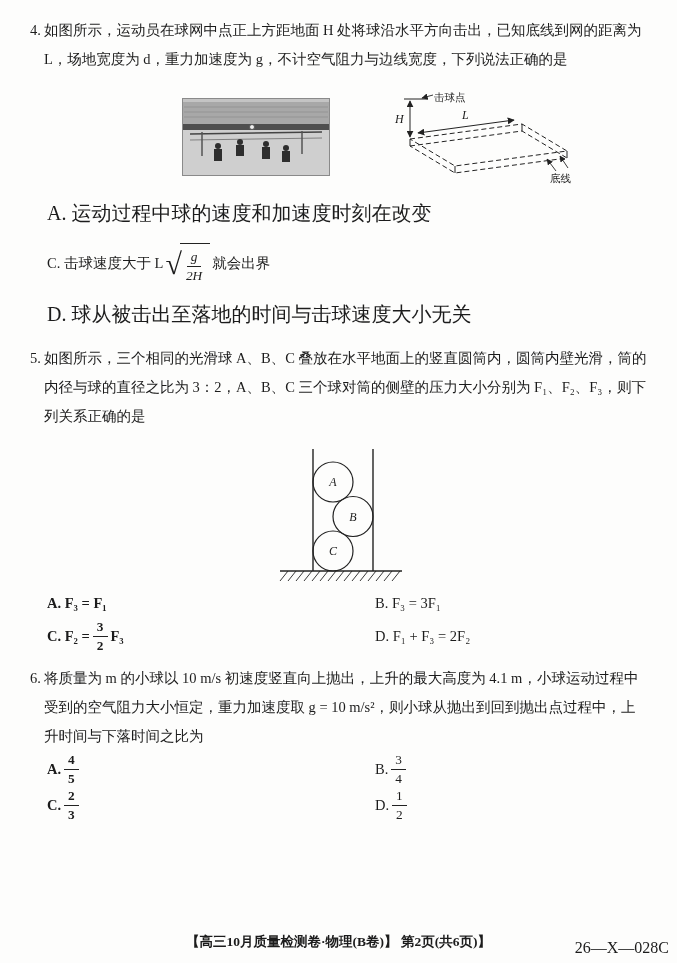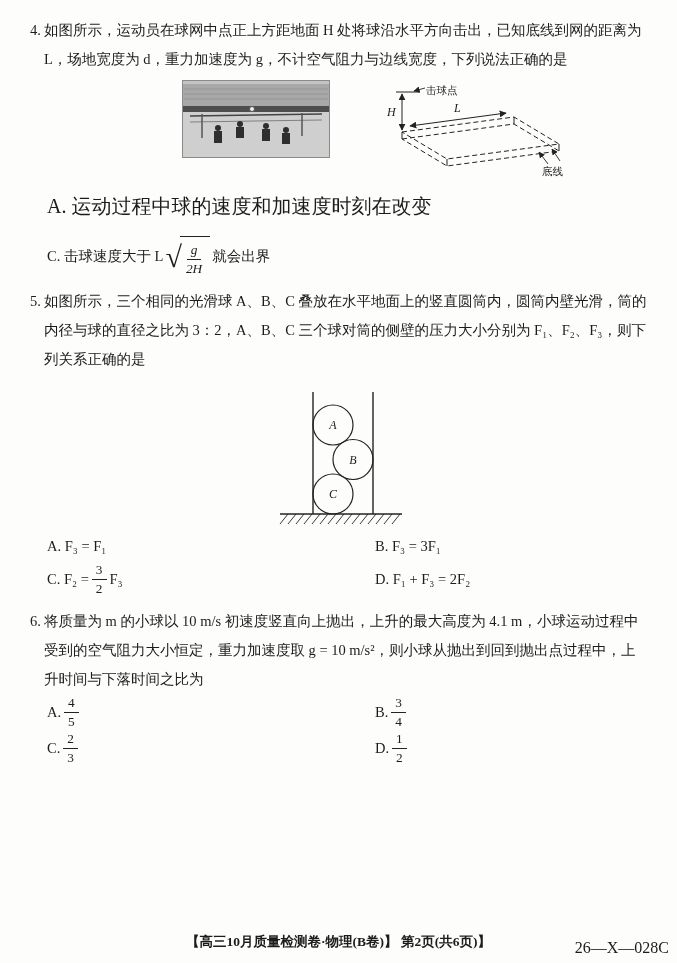--- a/index.html
+++ b/index.html
@@ -35,40 +35,40 @@
     min-height: 40px;
   }
   .opt-row {
     display: flex;
     align-items: center;
     padding-left: 17px;
     font-size: 14.5px;
     line-height: 2.0;
   }
   .opt-cell { display: flex; align-items: center; }
-  .opt-cell.left { width: 328px; flex: 0 0 auto; }
+  .opt-cell.left { width: 328px; flex: 0 0 auto; font-weight: bold; }
   .frac {
     display: inline-flex;
     flex-direction: column;
     align-items: center;
     line-height: 1.2;
     font-size: 0.92em;
     margin: 0 3px;
   }
   .frac .fnum { border-bottom: 1px solid #222; padding: 0 4px 1px; }
   .frac .fden { padding-top: 1px; }
   .frac.ital { font-style: italic; }
   .sqrt { display: inline-flex; align-items: center; margin: 0 2px; }
   .sqrt-sign { font-size: 30px; line-height: 1; margin-right: -2px; font-weight: 400; }
   .sqrt-body { border-top: 1.5px solid #222; padding: 2px 5px 0 3px; }
   .figure-row {
     display: flex;
-    align-items: flex-start;
-    gap: 26px;
-    margin: 6px 0 6px 152px;
+    align-items: center;
+    gap: 34px;
+    margin: 13px 0 6px 152px;
   }
   .figure-center {
     display: flex;
     justify-content: center;
     margin: 4px 0 2px 0;
   }
   .fraction-row { margin-top: 1px; }
   .footer {
     position: absolute;
     left: 0; right: 0; bottom: 12px;
@@ -157,20 +157,21 @@
         <span class="sqrt-sign">√</span>
         <span class="sqrt-body">
           <span class="frac ital">
             <span class="fnum">g</span>
             <span class="fden">2H</span>
           </span>
         </span>
       </span>
       <span>就会出界</span>
     </div>
+    <p class="option">D. 球从被击出至落地的时间与击球速度大小无关</p>
   </section>
 
   <section class="question">
     <p class="stem">
       <span class="qnum">5.</span>
       <span class="stem-text">如图所示，三个相同的光滑球 A、B、C 叠放在水平地面上的竖直圆筒内，圆筒内壁光滑，筒的内径与球的直径之比为 3：2，A、B、C 三个球对筒的侧壁的压力大小分别为 F₁、F₂、F₃，则下列关系正确的是</span>
     </p>
 
     <div class="figure-center">
 

